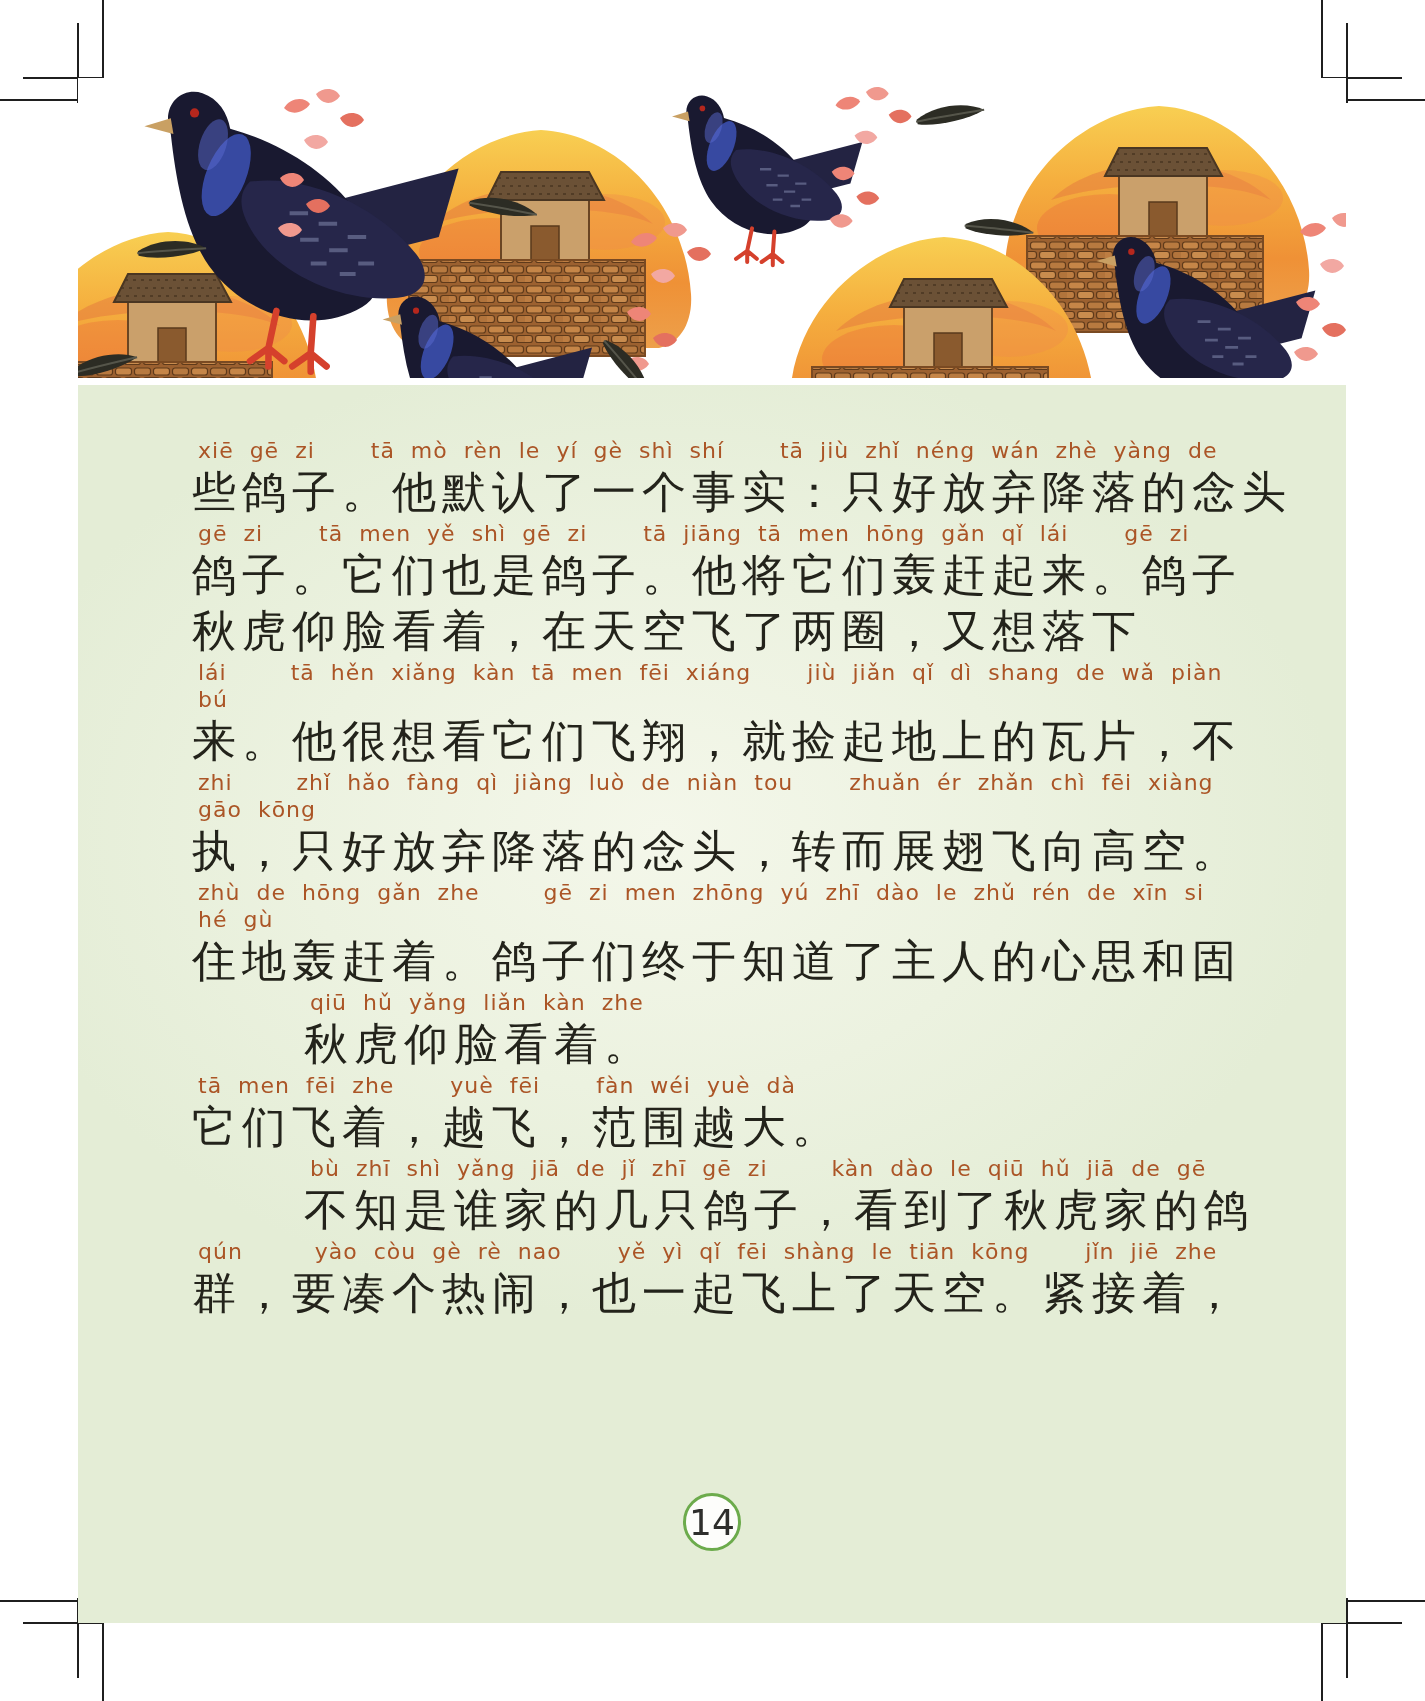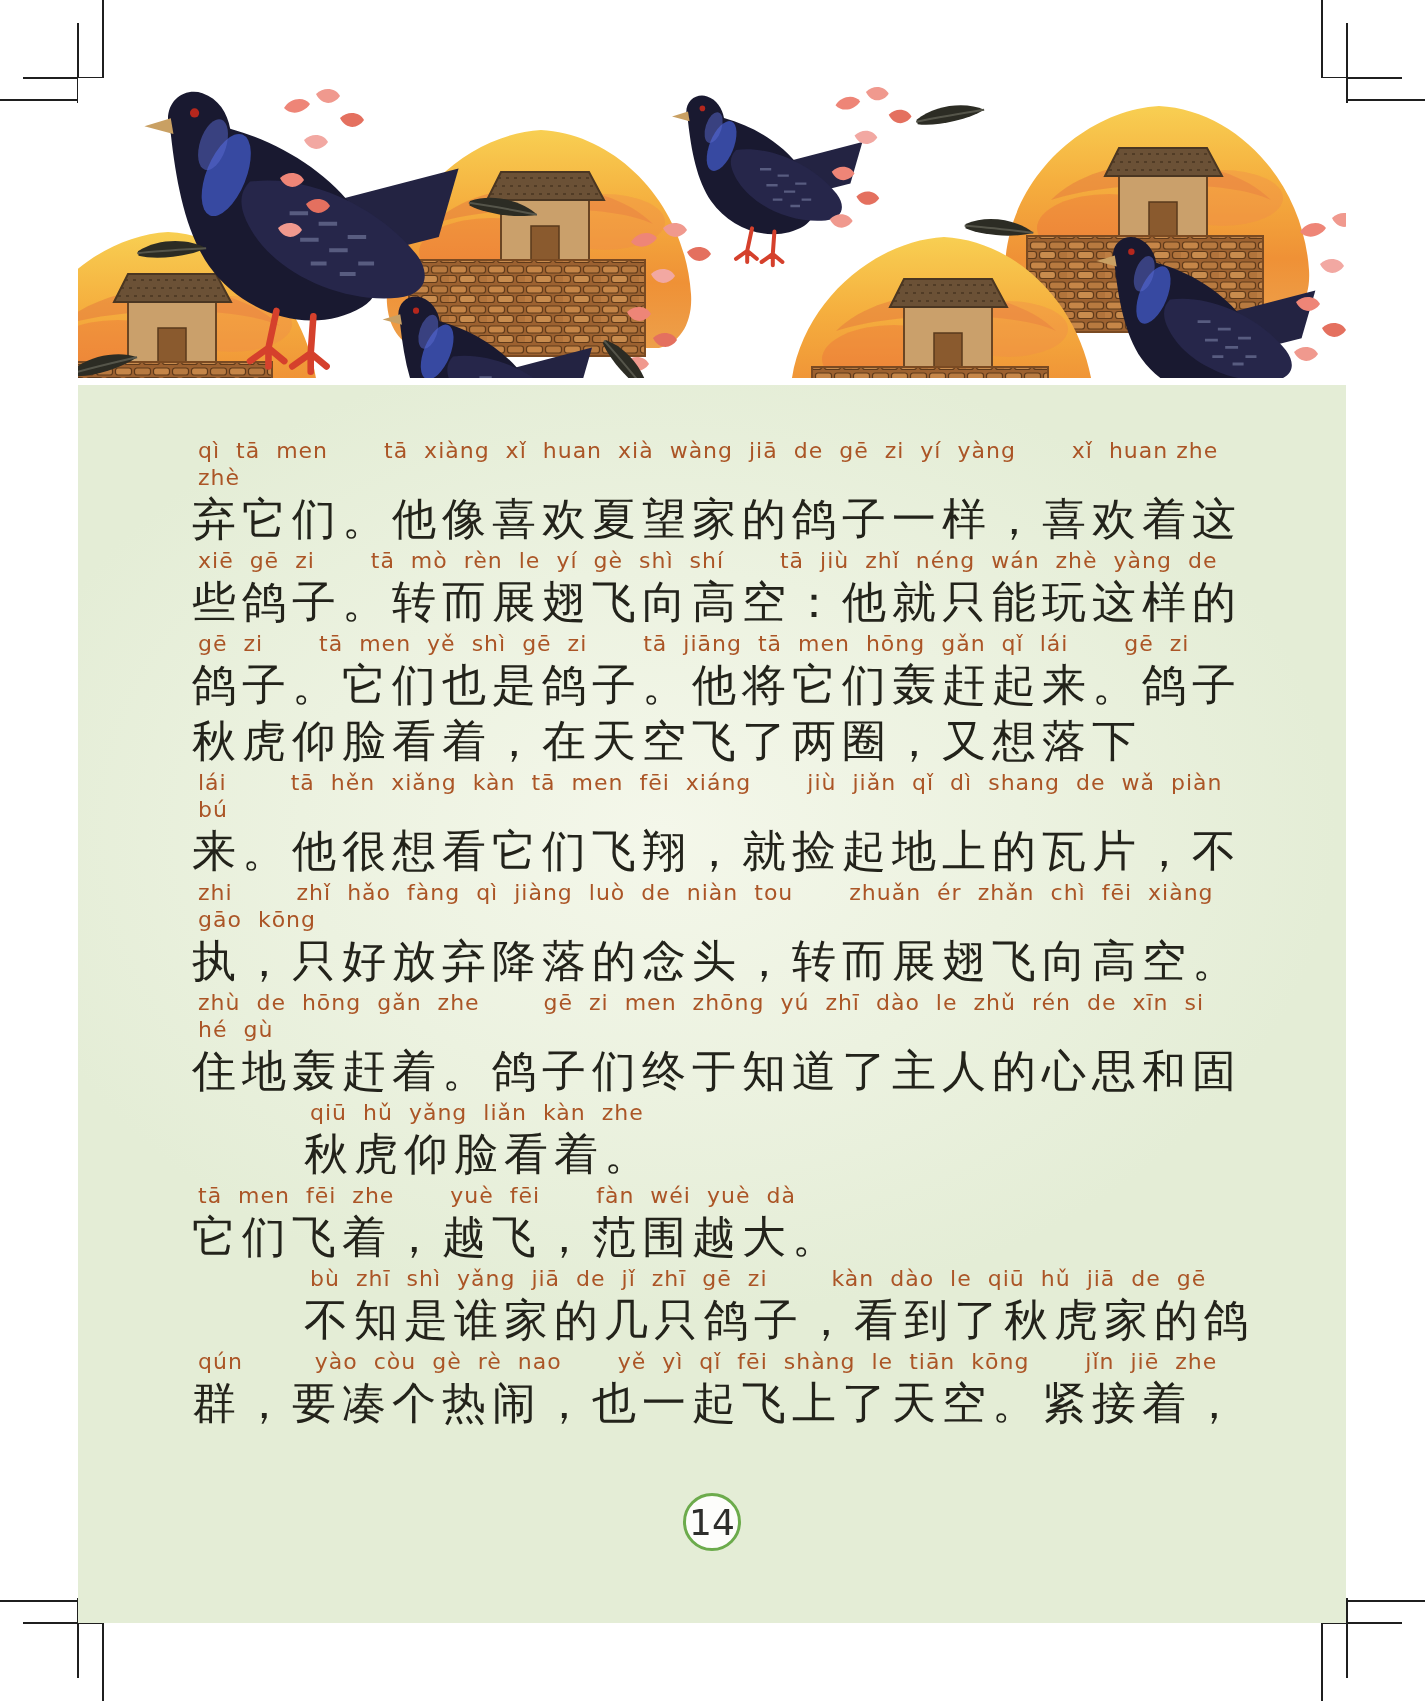--- a/index.html
+++ b/index.html
@@ -140,28 +140,24 @@
       <use href="#feather" transform="translate(404,100) rotate(32)"></use>
       <use href="#feather" transform="translate(842,16) rotate(12)"></use>
       <use href="#feather" transform="translate(898,122) rotate(28)"></use>
       <use href="#feather" transform="translate(552,252) rotate(72)"></use>
       <use href="#feather" transform="translate(-6,268) rotate(8)"></use>
     </svg>
   </div>
 
   <div class="content">
     <div class="text-block">
-  <div class="line">
-    <span class="py">qì  tā  men       tā  xiàng  xǐ  huan  xià  wàng  jiā  de  gē  zi  yí  yàng       xǐ  huan zhe zhè</span>
-    <span class="zh">弃它们。他像喜欢夏望家的鸽子一样，喜欢着这</span>
-  </div>
 
   <div class="line">
     <span class="py">xiē  gē  zi       tā  mò  rèn  le  yí  gè  shì  shí       tā  jiù  zhǐ  néng  wán  zhè  yàng  de</span>
-    <span class="zh">些鸽子。转而展翅飞向高空：他就只能玩这样的</span>
+    <span class="zh">些鸽子。他默认了一个事实：只好放弃降落的念头</span>
   </div>
 
   <div class="line">
     <span class="py">gē  zi       tā  men  yě  shì  gē  zi       tā  jiāng  tā  men  hōng  gǎn  qǐ  lái       gē  zi</span>
     <span class="zh">鸽子。它们也是鸽子。他将它们轰赶起来。鸽子</span>
   </div>
 
   <div class="line">
     <span class="zh">秋虎仰脸看着，在天空飞了两圈，又想落下</span>
   </div>

